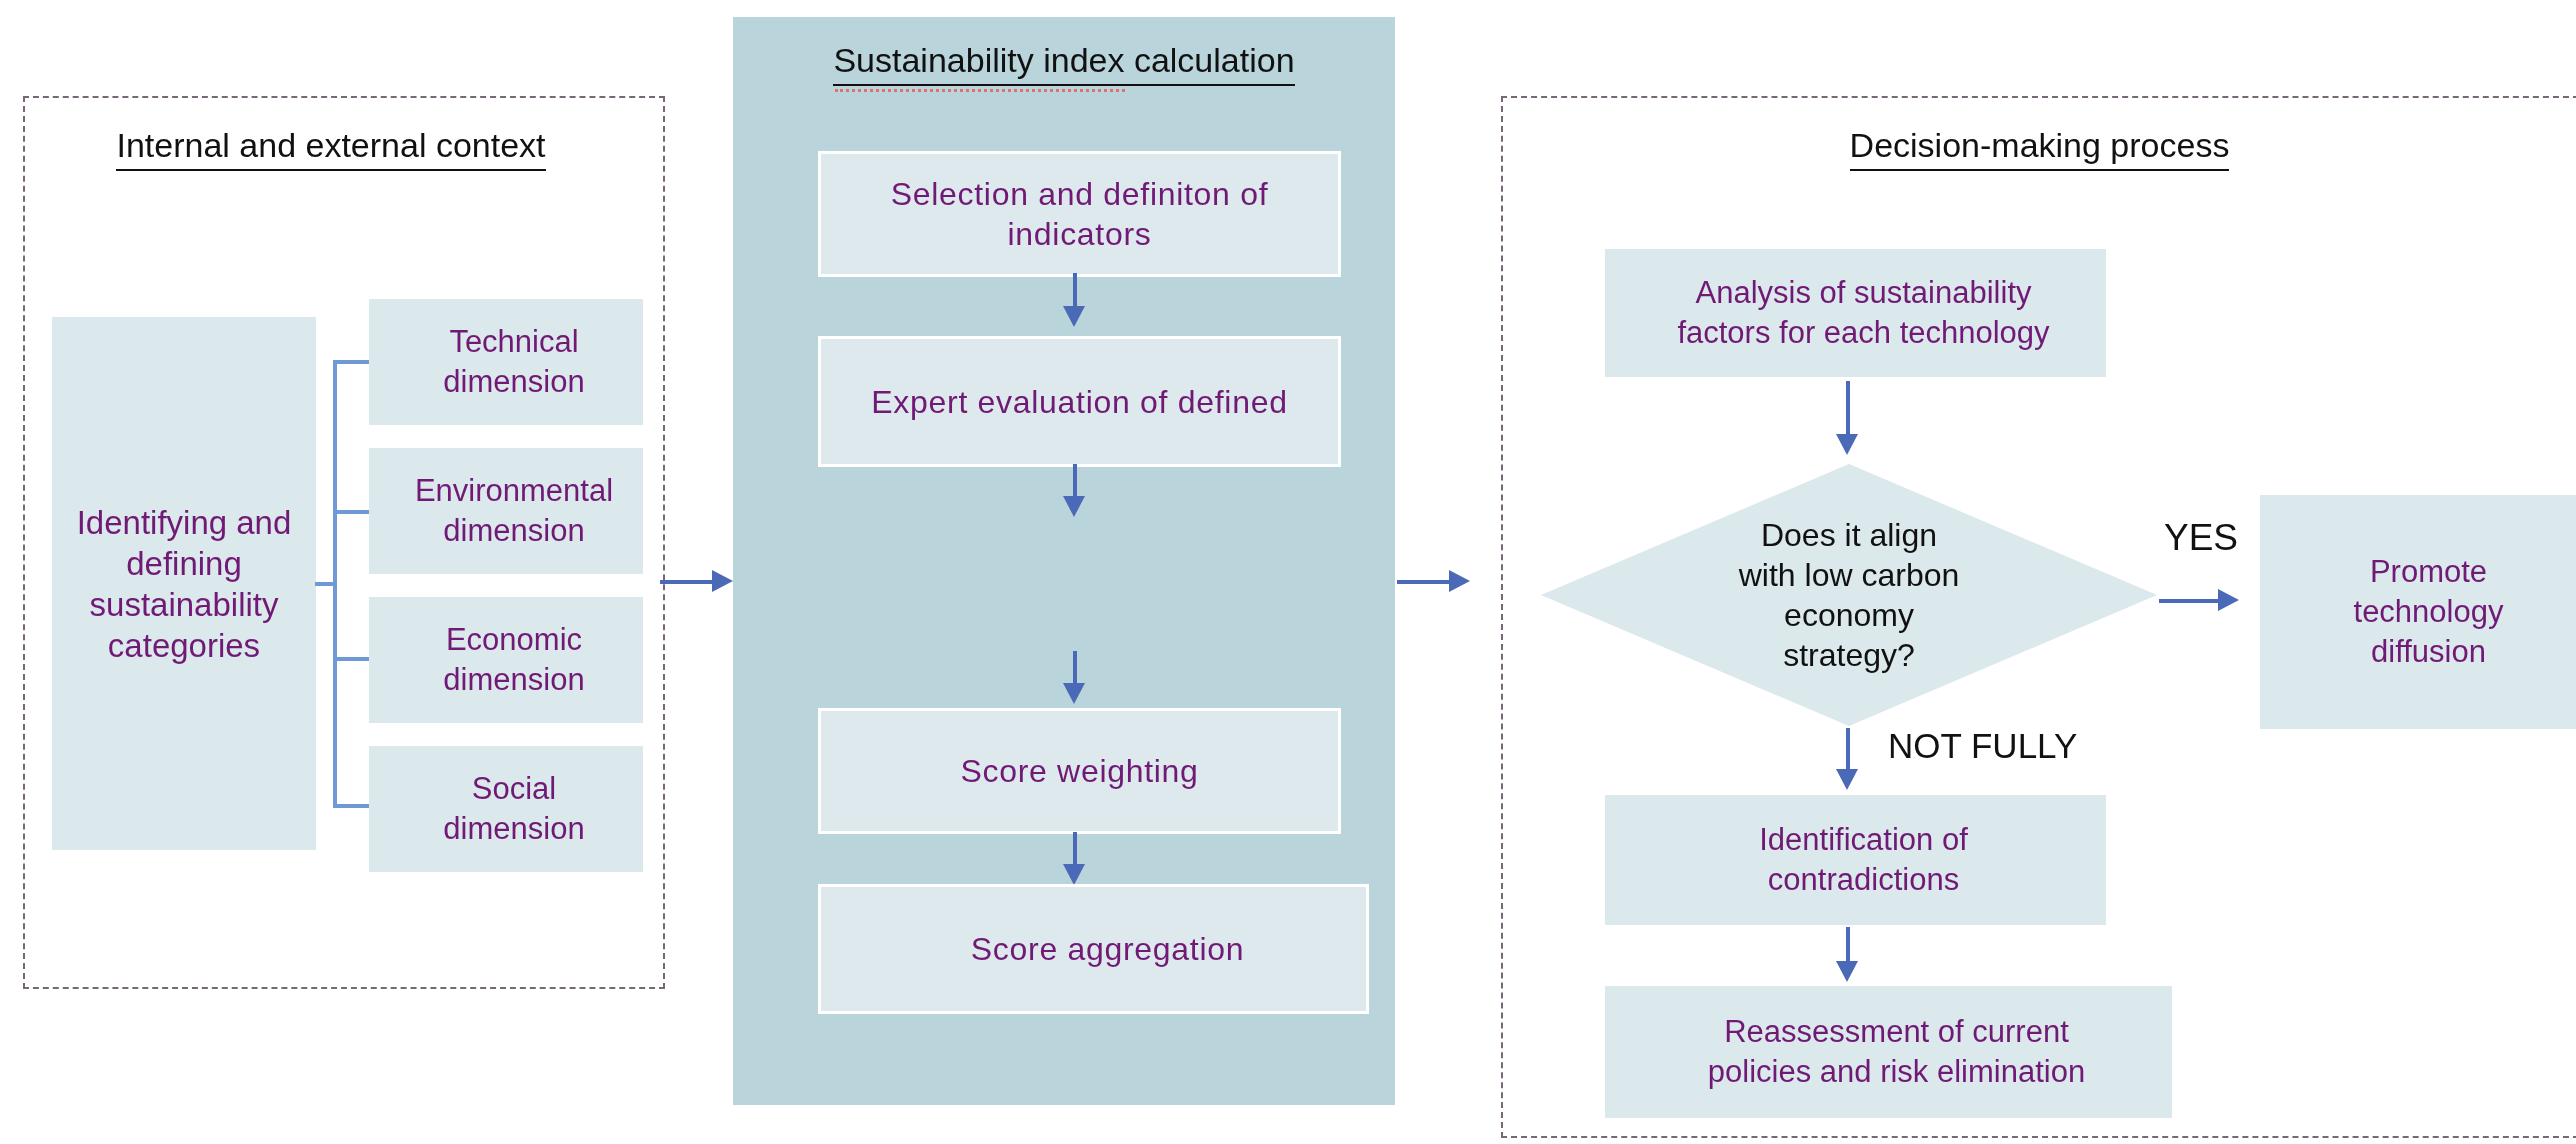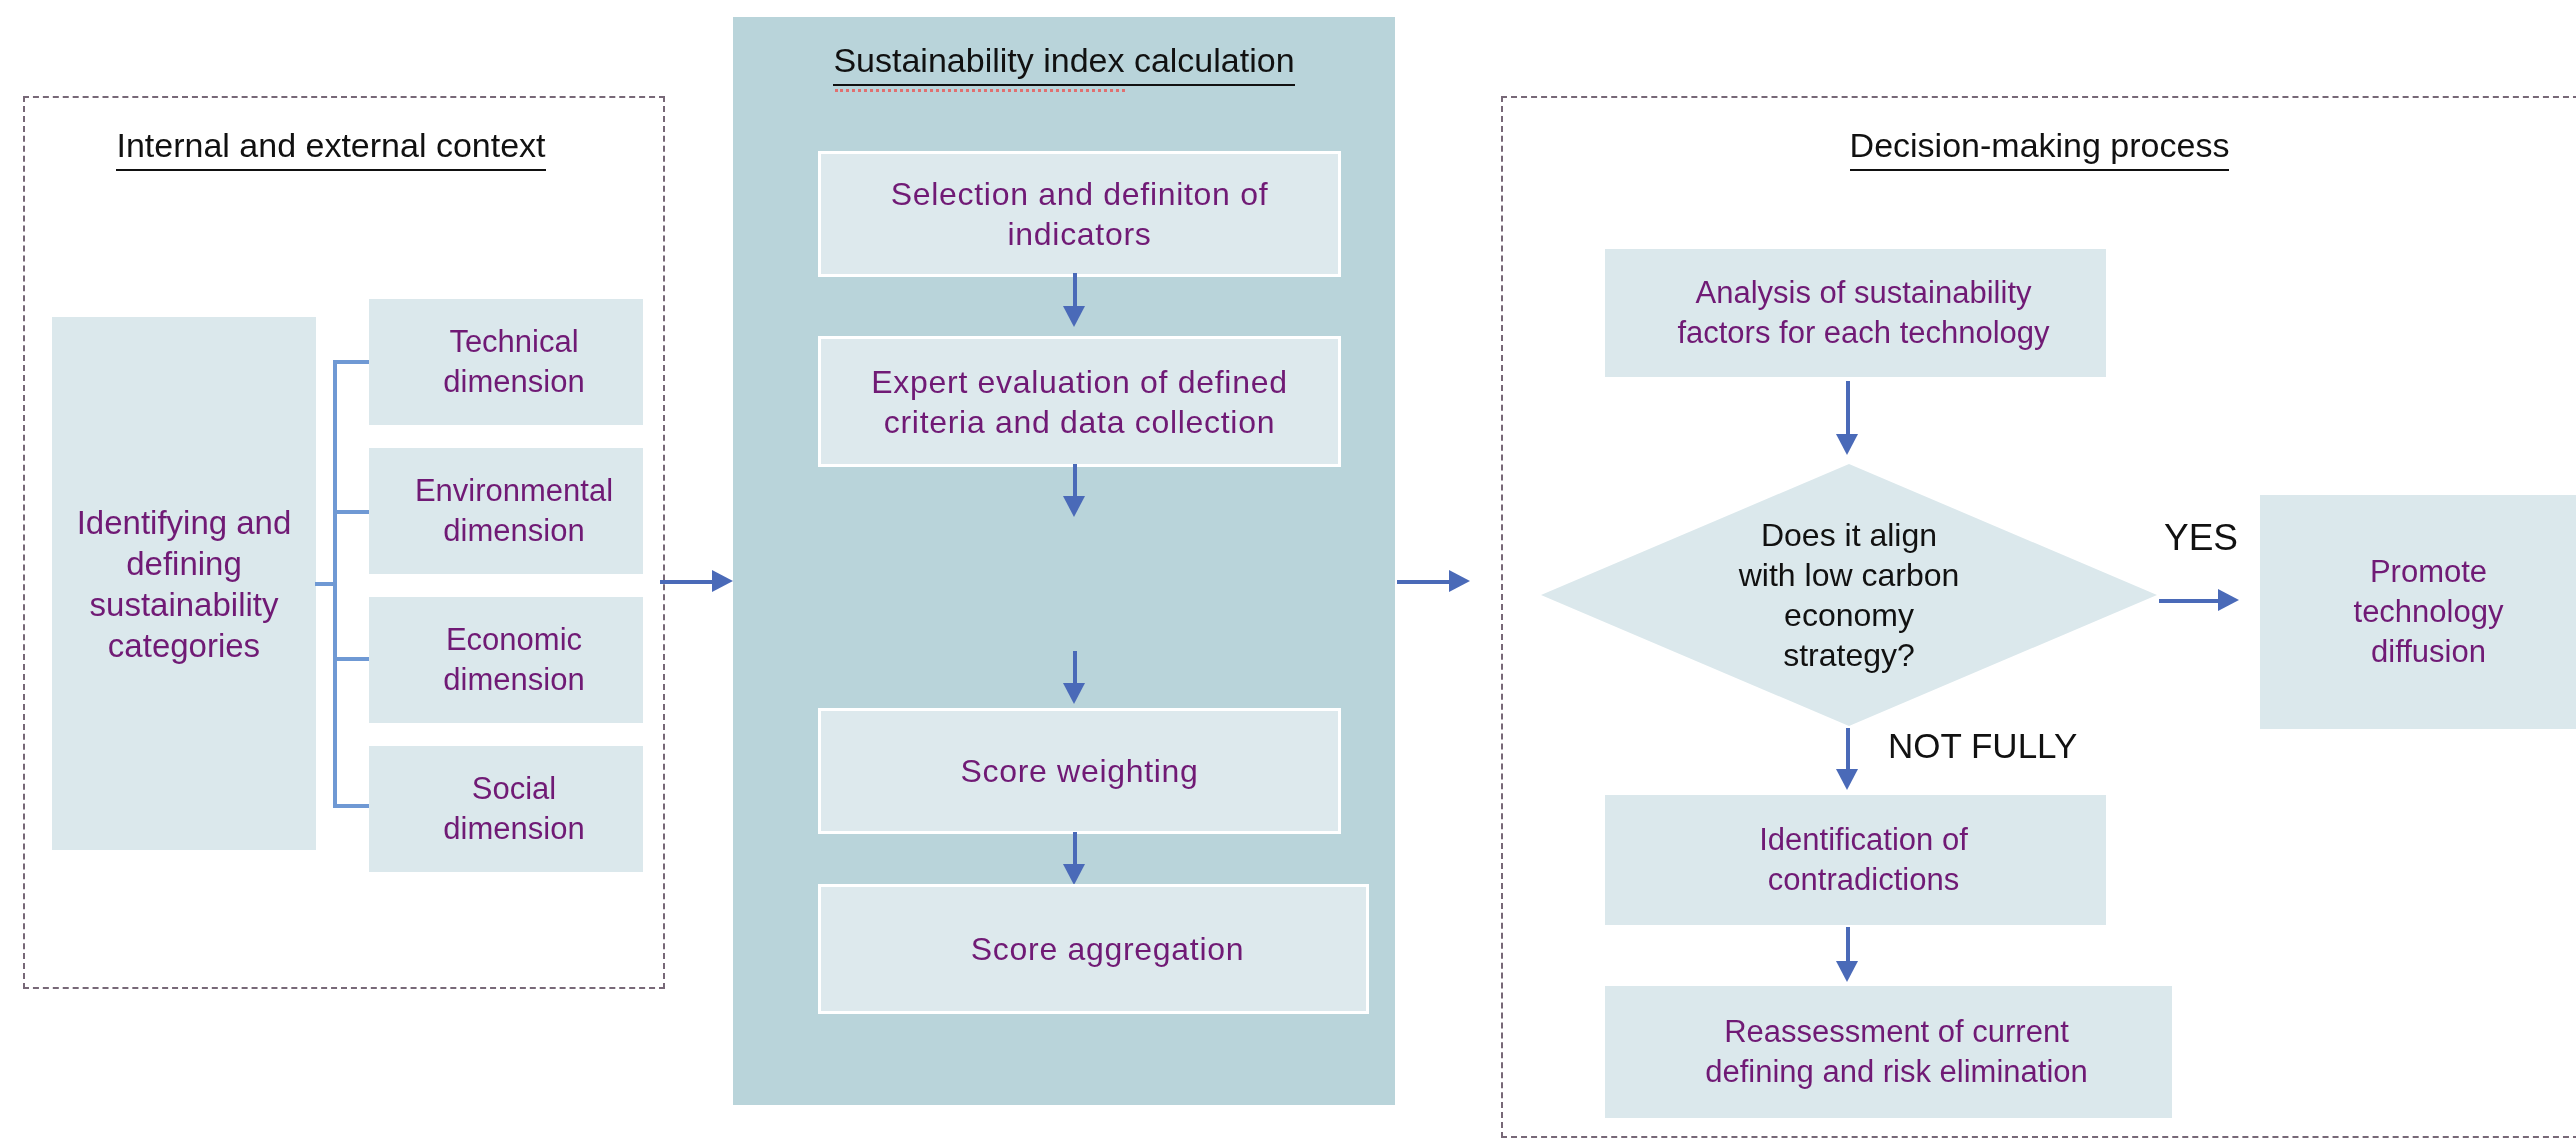--- a/index.html
+++ b/index.html
@@ -94,21 +94,20 @@
 
   <div class="box midbox" style="left:818px;top:151px;width:517px;height:120px;">
     <span class="ln">Selection and definiton of</span>
     <span class="ln">indicators</span>
   </div>
   <div class="line-v" style="left:1073px;top:273px;width:3.5px;height:35px;"></div>
   <div class="head-down" style="left:1063px;top:306px;"></div>
 
   <div class="box midbox" style="left:818px;top:336px;width:517px;height:125px;">
     <span class="ln">Expert evaluation of defined</span>
-    <span class="ln">criteria and data collection</span>
   </div>
   <div class="line-v" style="left:1073px;top:464px;width:3.5px;height:34px;"></div>
   <div class="head-down" style="left:1063px;top:496px;"></div>
 
   <div class="line-v" style="left:1073px;top:651px;width:3.5px;height:34px;"></div>
   <div class="head-down" style="left:1063px;top:683px;"></div>
 
   <div class="box midbox" style="left:818px;top:708px;width:517px;height:120px;">
     <span class="ln">Score weighting</span>
   </div>
@@ -160,17 +159,17 @@
   <div class="box plain" style="left:1605px;top:795px;width:485px;height:130px;">
     <span class="ln">Identification of</span>
     <span class="ln">contradictions</span>
   </div>
 
   <div class="line-v" style="left:1846px;top:927px;width:3.5px;height:37px;"></div>
   <div class="head-down" style="left:1836px;top:961px;"></div>
 
   <div class="box plain" style="left:1605px;top:986px;width:551px;height:132px;">
     <span class="ln">Reassessment of current</span>
-    <span class="ln">defining and risk elimination</span>
+    <span class="ln">policies and risk elimination</span>
   </div>
 
 </div>
 
 
 </body></html>

